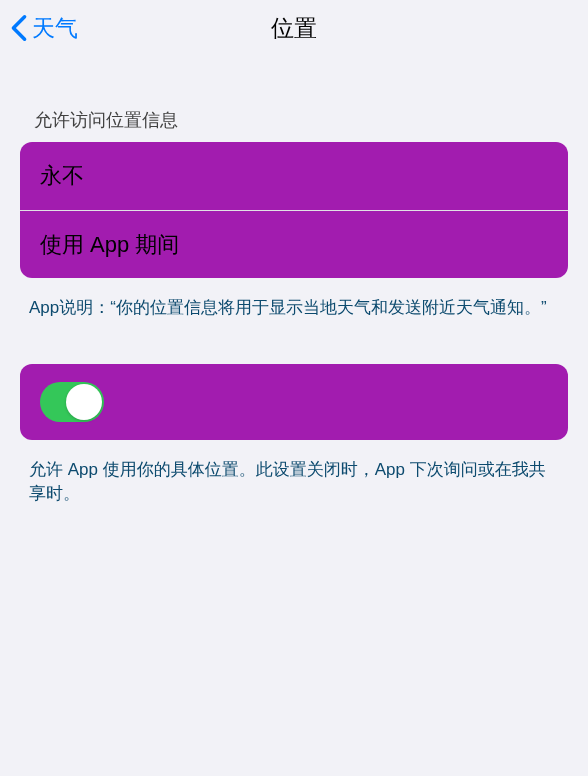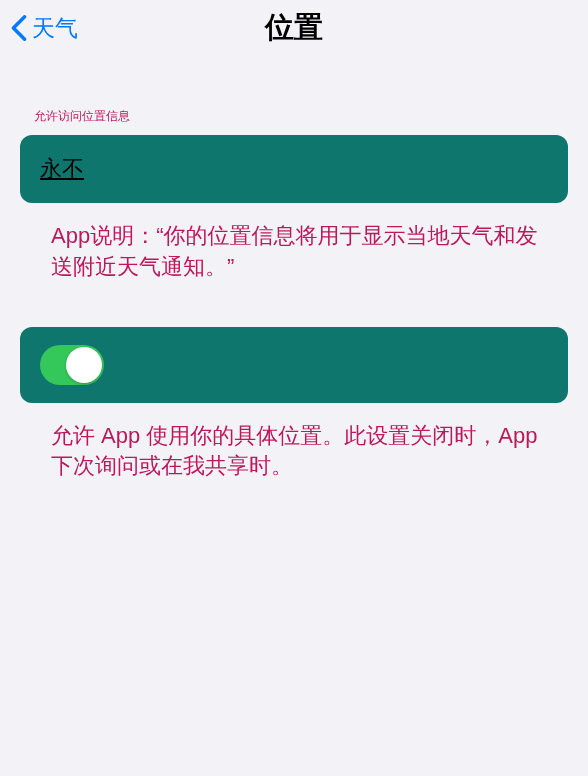--- a/index.html
+++ b/index.html
@@ -29,61 +29,60 @@
       cursor: pointer;
       position: absolute;
       left: 10px;
     }
     .back-chevron {
       width: 18px;
       height: 28px;
       margin-right: 4px;
     }
     .nav-title {
-      font-size: 29px;
-      font-weight: 700;
+      font-size: 23px;
+      font-weight: 400;
       color: #000;
       position: absolute;
       left: 50%;
       transform: translateX(-50%);
     }
     .section-header {
-      font-size: 12px;
-      color: #be185d;
+      font-size: 18px;
+      color: #404040;
       padding: 52px 34px 10px 34px;
     }
     .group {
-      background-color: #0f766e;
+      background-color: #a21caf;
       border-radius: 12px;
       margin: 0 20px 10px 20px;
       overflow: hidden;
-      text-decoration: underline;
     }
     .row {
       display: flex;
       align-items: center;
       justify-content: space-between;
       padding: 18px 20px;
       font-size: 22px;
       color: #000;
       min-height: 68px;
       cursor: pointer;
     }
     .row + .row {
       border-top: 1px solid #e1e1e4;
     }
     .checkmark {
       width: 22px;
       height: 22px;
       flex-shrink: 0;
     }
     .section-footer {
-      font-size: 22px;
-      color: #be185d;
-      padding: 8px 34px 0 51px;
+      font-size: 17px;
+      color: #0c4a6e;
+      padding: 8px 34px 0 29px;
       line-height: 1.4;
     }
     .spacer {
       height: 44px;
     }
     .toggle {
       position: relative;
       width: 64px;
       height: 40px;
       background-color: #34c759;
@@ -113,20 +112,23 @@
   </div>
   <div class="nav-title">位置</div>
 </div>
 
 <div class="section-header">允许访问位置信息</div>
 
 <div class="group">
   <div class="row">
     <span>永不</span>
   </div>
+  <div class="row">
+    <span>使用 App 期间</span>
+  </div>
 </div>
 
 <div class="section-footer">App说明：“你的位置信息将用于显示当地天气和发送附近天气通知。”</div>
 
 <div class="spacer"></div>
 
 <div class="group">
   <div class="row">
     <div class="toggle">
       <div class="toggle-knob"></div>

